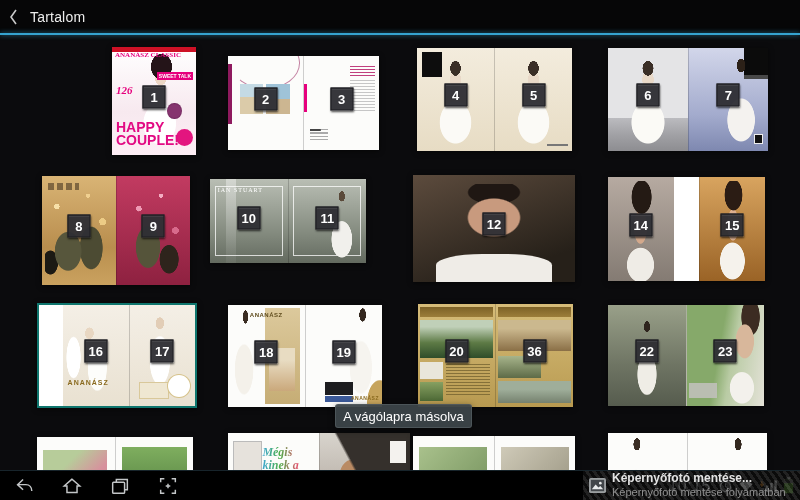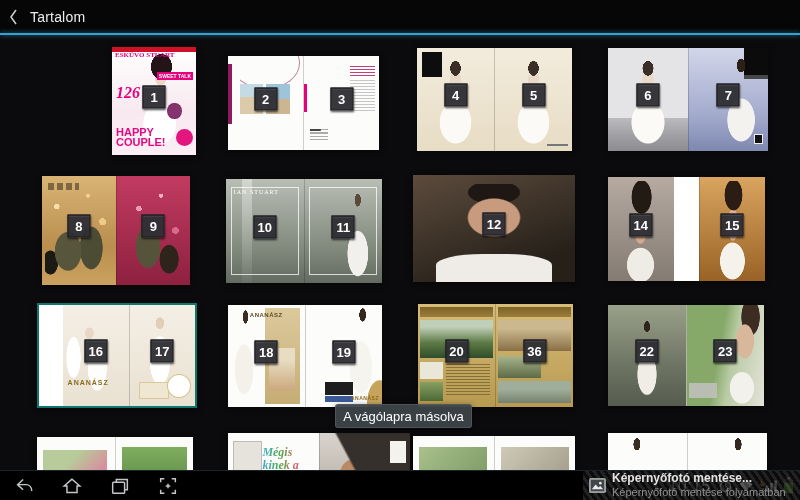--- a/index.html
+++ b/index.html
@@ -178,23 +178,23 @@
       radial-gradient(ellipse 9% 8% at 52% 7%,#3a2d24 0 82%,transparent 86%);}
   .d-bride-r2{right:6%;top:5%;width:58%;height:95%;background:
       radial-gradient(ellipse 42% 44% at 50% 62%,#f4f1ea 0 58%,transparent 62%),
       radial-gradient(ellipse 9% 8% at 48% 7%,#33281f 0 82%,transparent 86%);}
 
   
   .ov-masthead{left:3px;top:4px;right:2px;font-weight:700;font-size:7px;color:#e6007d;
       font-family:"Liberation Serif",serif;overflow:hidden;}
   .ov-sweet{right:3px;top:23%;background:#e6007d;color:#fff;font-weight:700;font-size:5px;
       padding:1px 2px;line-height:1.2;}
-  .ov-126{left:4px;top:34%;font-style:italic;font-weight:700;font-size:16px;color:#e6007d;
+  .ov-126{left:4px;top:34%;font-style:italic;font-weight:700;font-size:11px;color:#e6007d;
       font-family:"Liberation Serif",serif;}
-  .ov-happy{left:4px;bottom:7%;font-weight:700;font-size:11px;line-height:.95;color:#e20a83;white-space:normal;width:62%;}
+  .ov-happy{left:4px;bottom:7%;font-weight:700;font-size:14px;line-height:.95;color:#e20a83;white-space:normal;width:62%;}
   .ov-ian{left:10%;top:10%;font-size:6px;letter-spacing:1px;color:#fff;font-family:"Liberation Serif",serif;}
   .ov-t1{left:12%;right:4%;top:6%;text-align:center;font-style:italic;font-weight:700;font-size:6px;
       color:#4a4038;font-family:"Liberation Serif",serif;}
   .ov-t2{left:12%;right:4%;top:15%;text-align:center;font-style:italic;font-weight:700;font-size:6px;
       color:#4a4038;font-family:"Liberation Serif",serif;}
   .ov-ananasz{left:7%;bottom:20%;font-weight:700;font-size:7px;letter-spacing:1px;color:#8a6a1f;}
   .ov-ananasz18{left:50%;top:7%;transform:translateX(-50%);font-weight:700;font-size:6px;
       letter-spacing:.5px;color:#5f4c1d;}
   .ov-ananasz19{right:4%;bottom:6%;font-weight:700;font-size:5px;letter-spacing:.5px;color:#8a6a1f;}
   .ov-script{left:38%;top:14%;font-style:italic;font-weight:700;font-size:12px;
@@ -241,21 +241,21 @@
   <div class="accent-line"></div>
 
   <div class="content-bg"></div>
   <div class="grid">
       <div class="spread" style="left: 112px; top: 47px; width: 84px; height: 108px;">
         <div class="page a-cover">
           <div class="deco d-cover-strip"></div>
           <div class="deco d-cover-bride"></div>
           <div class="deco d-cover-bouquet"></div>
           <div class="deco d-cover-circle"></div>
-          <span class="ov ov-masthead">ESKÜVŐ STUART</span>
+          <span class="ov ov-masthead">ANANÁSZ CLASSIC</span>
           <span class="ov ov-sweet">SWEET TALK</span>
           <span class="ov ov-126">126</span>
           <span class="ov ov-happy">HAPPY COUPLE!</span>
           <div class="badge">1</div>
         </div>
       </div>
       <div class="spread" style="left: 228px; top: 56px; width: 151px; height: 94px;">
         <div class="page a-white">
           <div class="deco d-swirl"></div>
           <div class="deco d-bar-magenta"></div>
@@ -299,21 +299,21 @@
         <div class="page a-bokehgold">
           <div class="deco d-sig"></div>
           <div class="deco d-fig-dark"></div>
           <div class="badge">8</div>
         </div>
         <div class="page a-bokehred">
           <div class="deco d-fig-dark2"></div>
           <div class="badge">9</div>
         </div>
       </div>
-      <div class="spread" style="left: 226px; top: 179px; width: 156px; height: 104px;">
+      <div class="spread" style="left: 210px; top: 179px; width: 156px; height: 84px;">
         <div class="page a-garden">
           <div class="deco d-frame"></div>
           <div class="deco d-col-light"></div>
           <span class="ov ov-ian">IAN STUART</span>
           <div class="badge">10</div>
         </div>
         <div class="page a-garden">
           <div class="deco d-frame"></div>
           <div class="deco d-bride-w"></div>
           <div class="badge">11</div>

